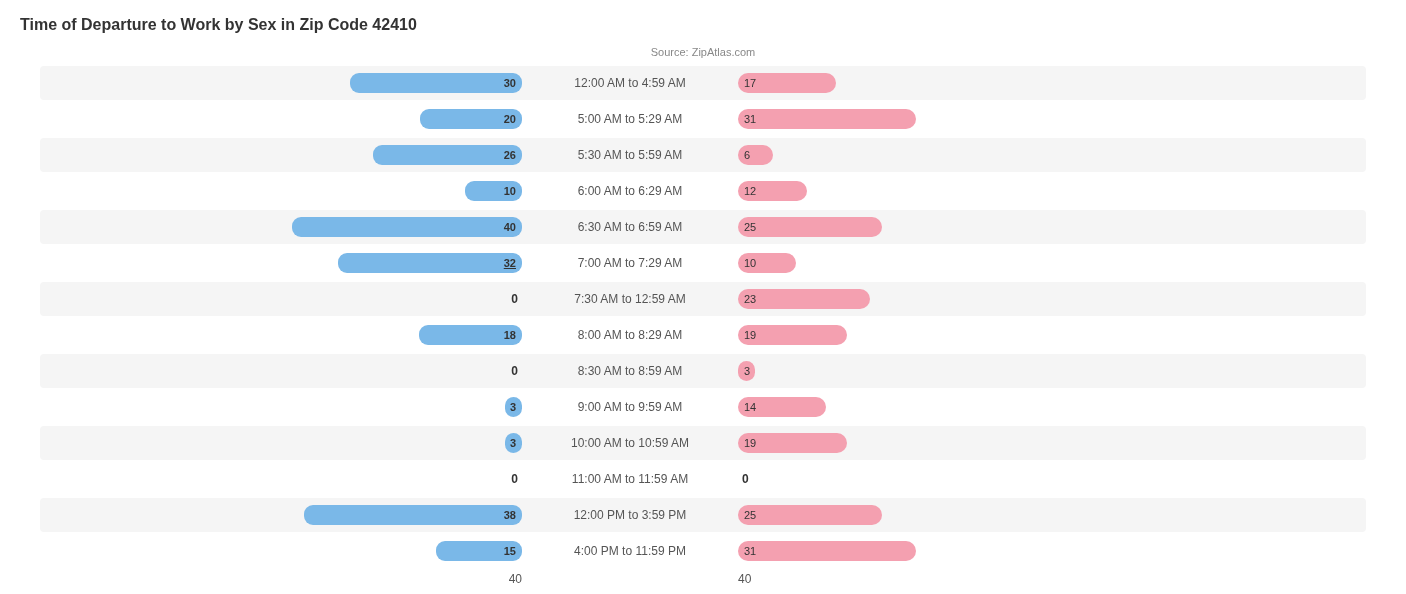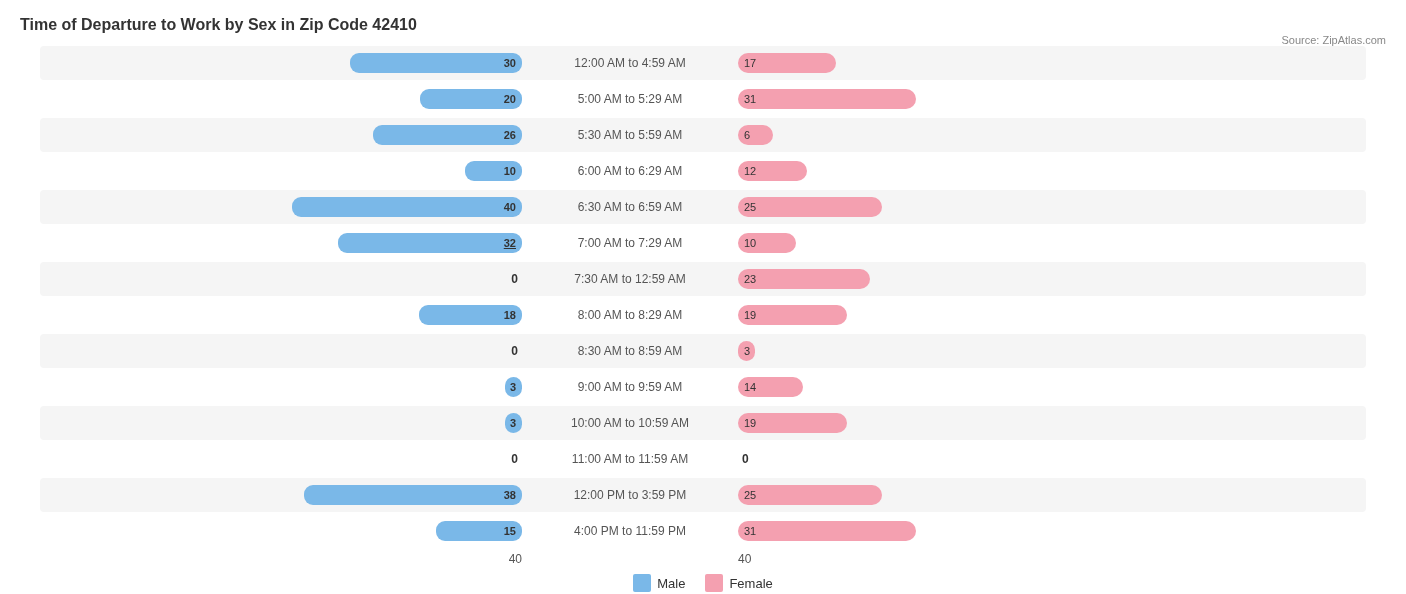--- a/index.html
+++ b/index.html
@@ -7,27 +7,28 @@
       font-family: Arial, sans-serif;
       background: #fff;
       width: 1406px;
       min-height: 594px;
       padding: 10px 20px 20px 20px;
     }
     .chart-title {
       font-size: 16px;
       font-weight: bold;
       color: #333;
-      margin-bottom: 0;
+      margin-bottom: 12px;
       margin-top: 6px;
     }
     .source {
       font-size: 11px;
       color: #888;
-      text-align: right;
+      text-align: center;
+      margin-bottom: 8px;
     }
     .row {
       display: flex;
       align-items: center;
       height: 34px;
       margin-bottom: 2px;
     }
     .row:nth-child(odd) {
       background: #f5f5f5;
       border-radius: 4px;
@@ -285,21 +286,21 @@
     </div>
       <div class="row">
       <div class="left-section">
         <div class="bar-container-male">
           <div class="bar-male" style="width:17.25px;">3</div>
         </div>
       </div>
       <div class="label-col">9:00 AM to 9:59 AM</div>
       <div class="right-section">
         <div class="bar-container-female">
-          <div class="bar-female" style="width:65px;">14</div>
+          <div class="bar-female" style="width:88px;">14</div>
         </div>
       </div>
     </div>
       <div class="row">
       <div class="left-section">
         <div class="bar-container-male">
           <div class="bar-male" style="width:17.25px;">3</div>
         </div>
       </div>
       <div class="label-col">10:00 AM to 10:59 AM</div>

